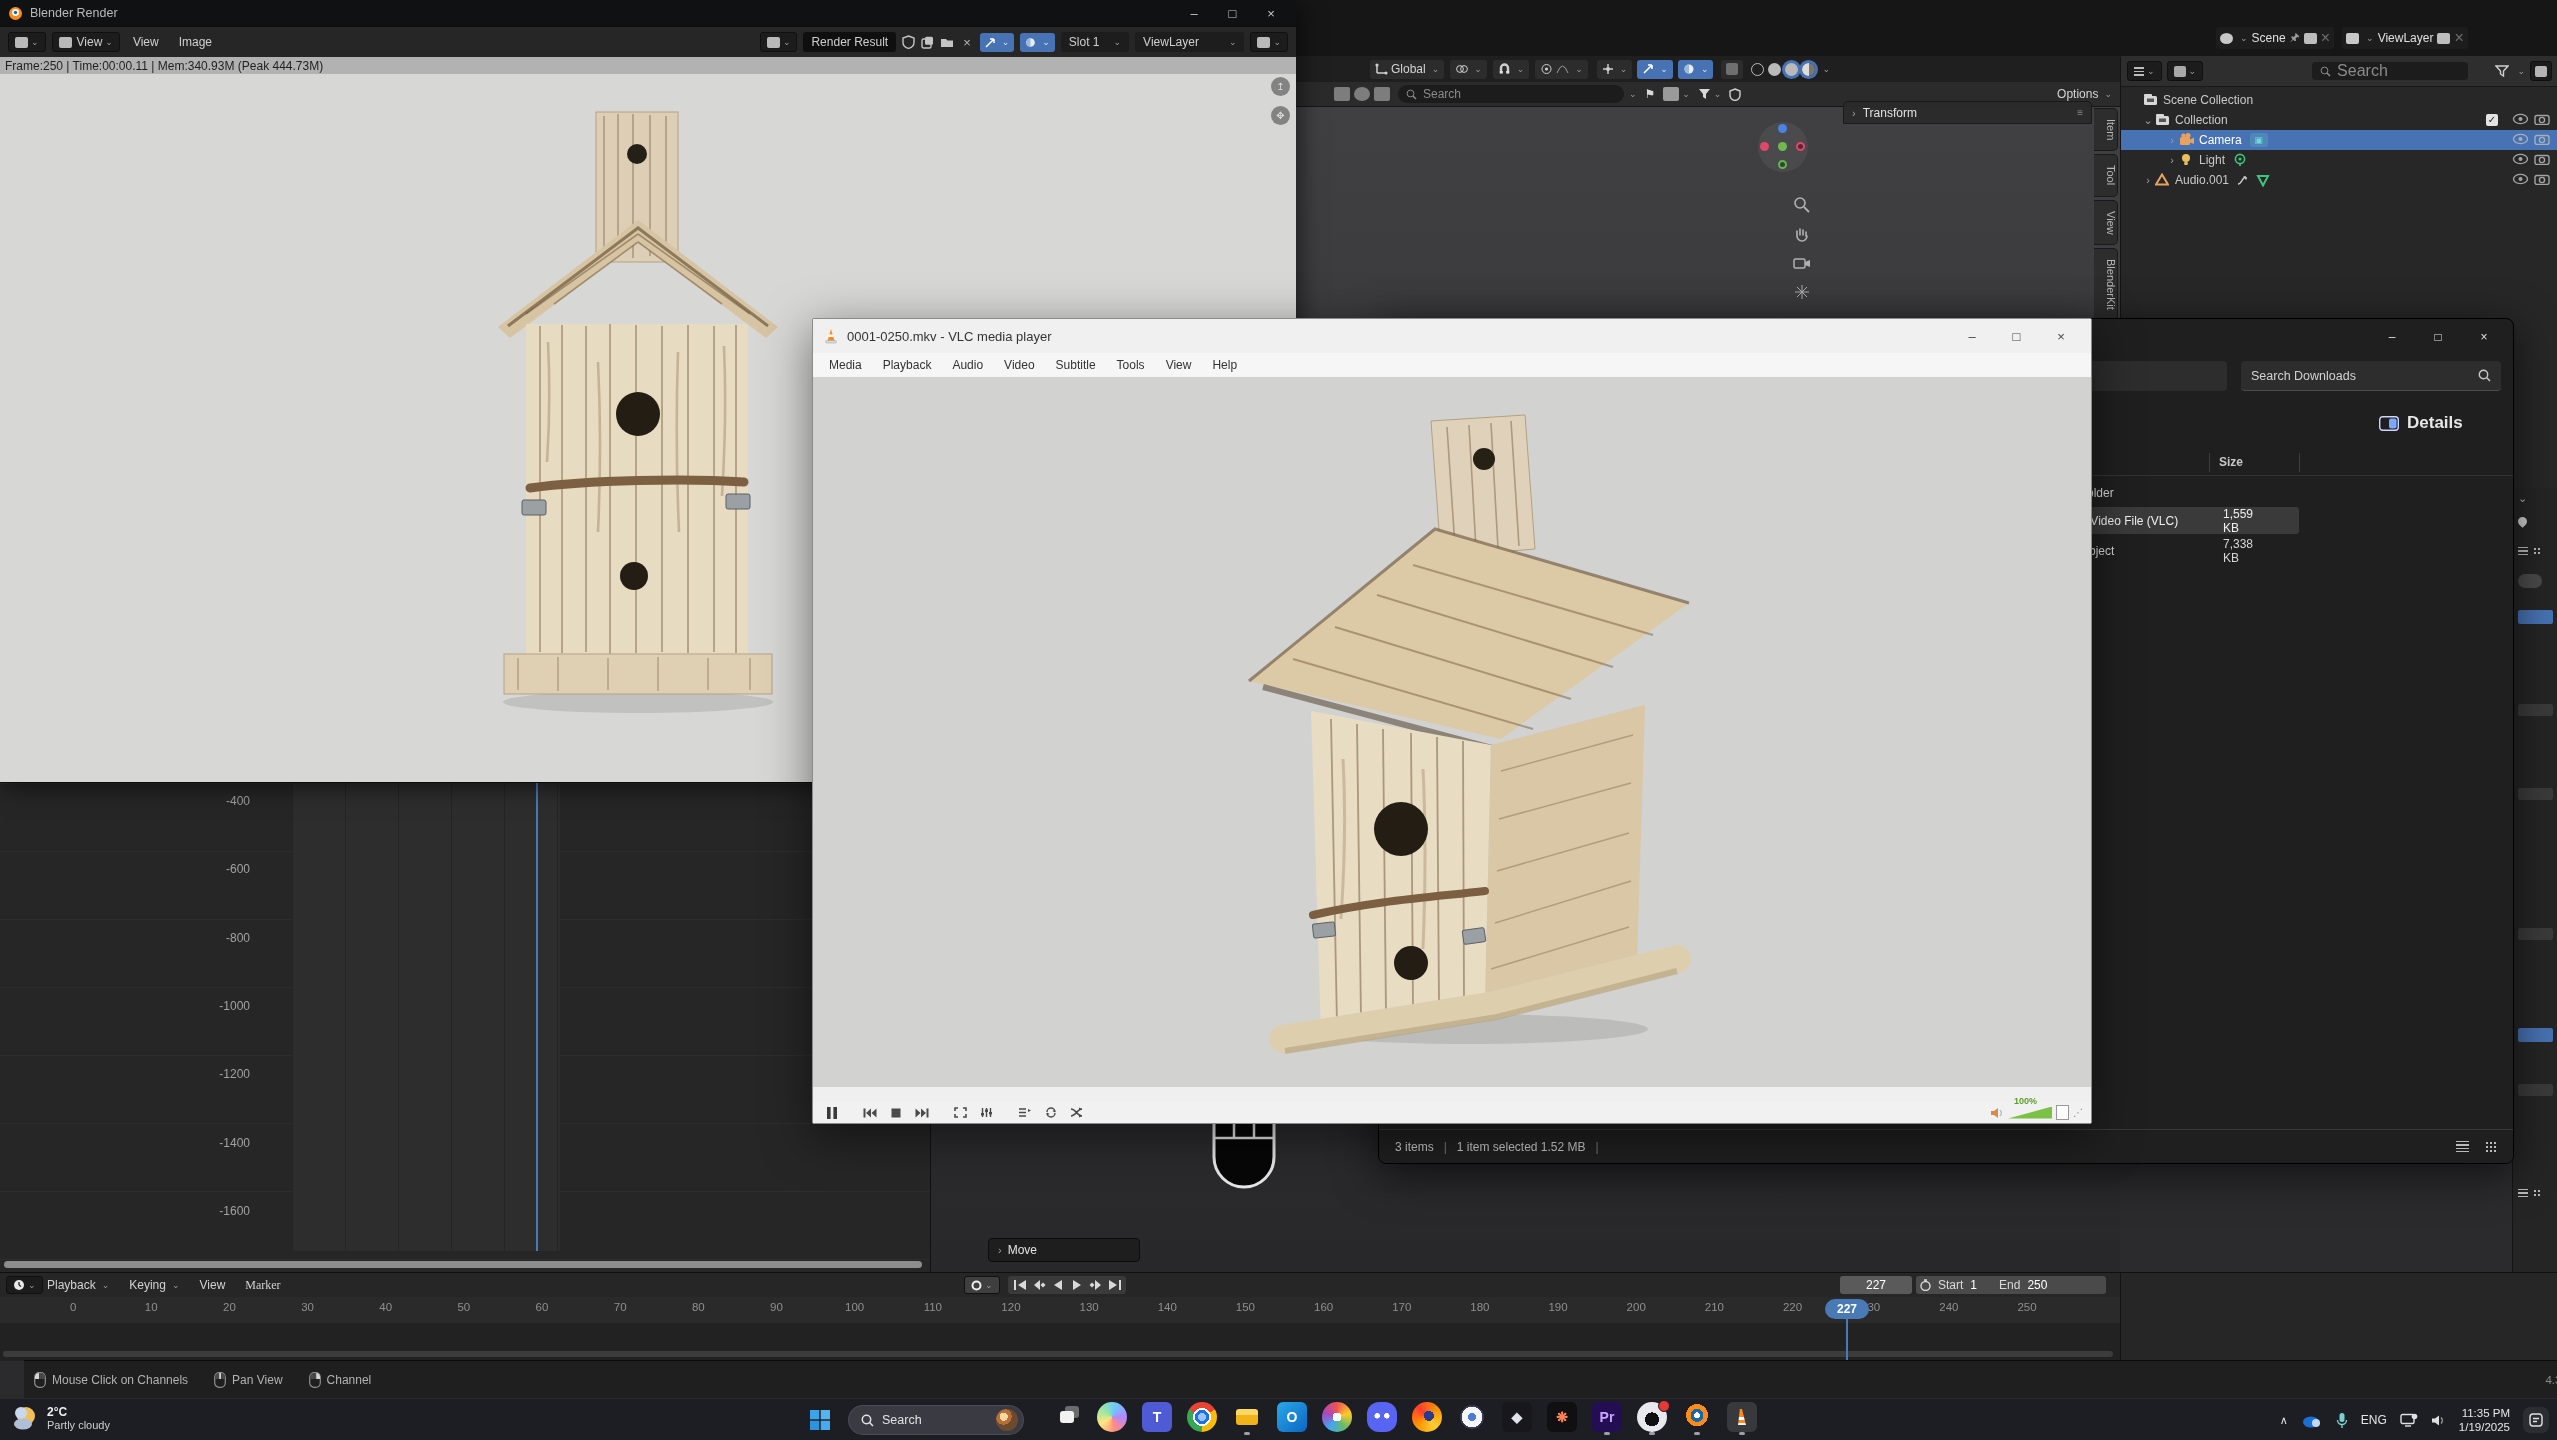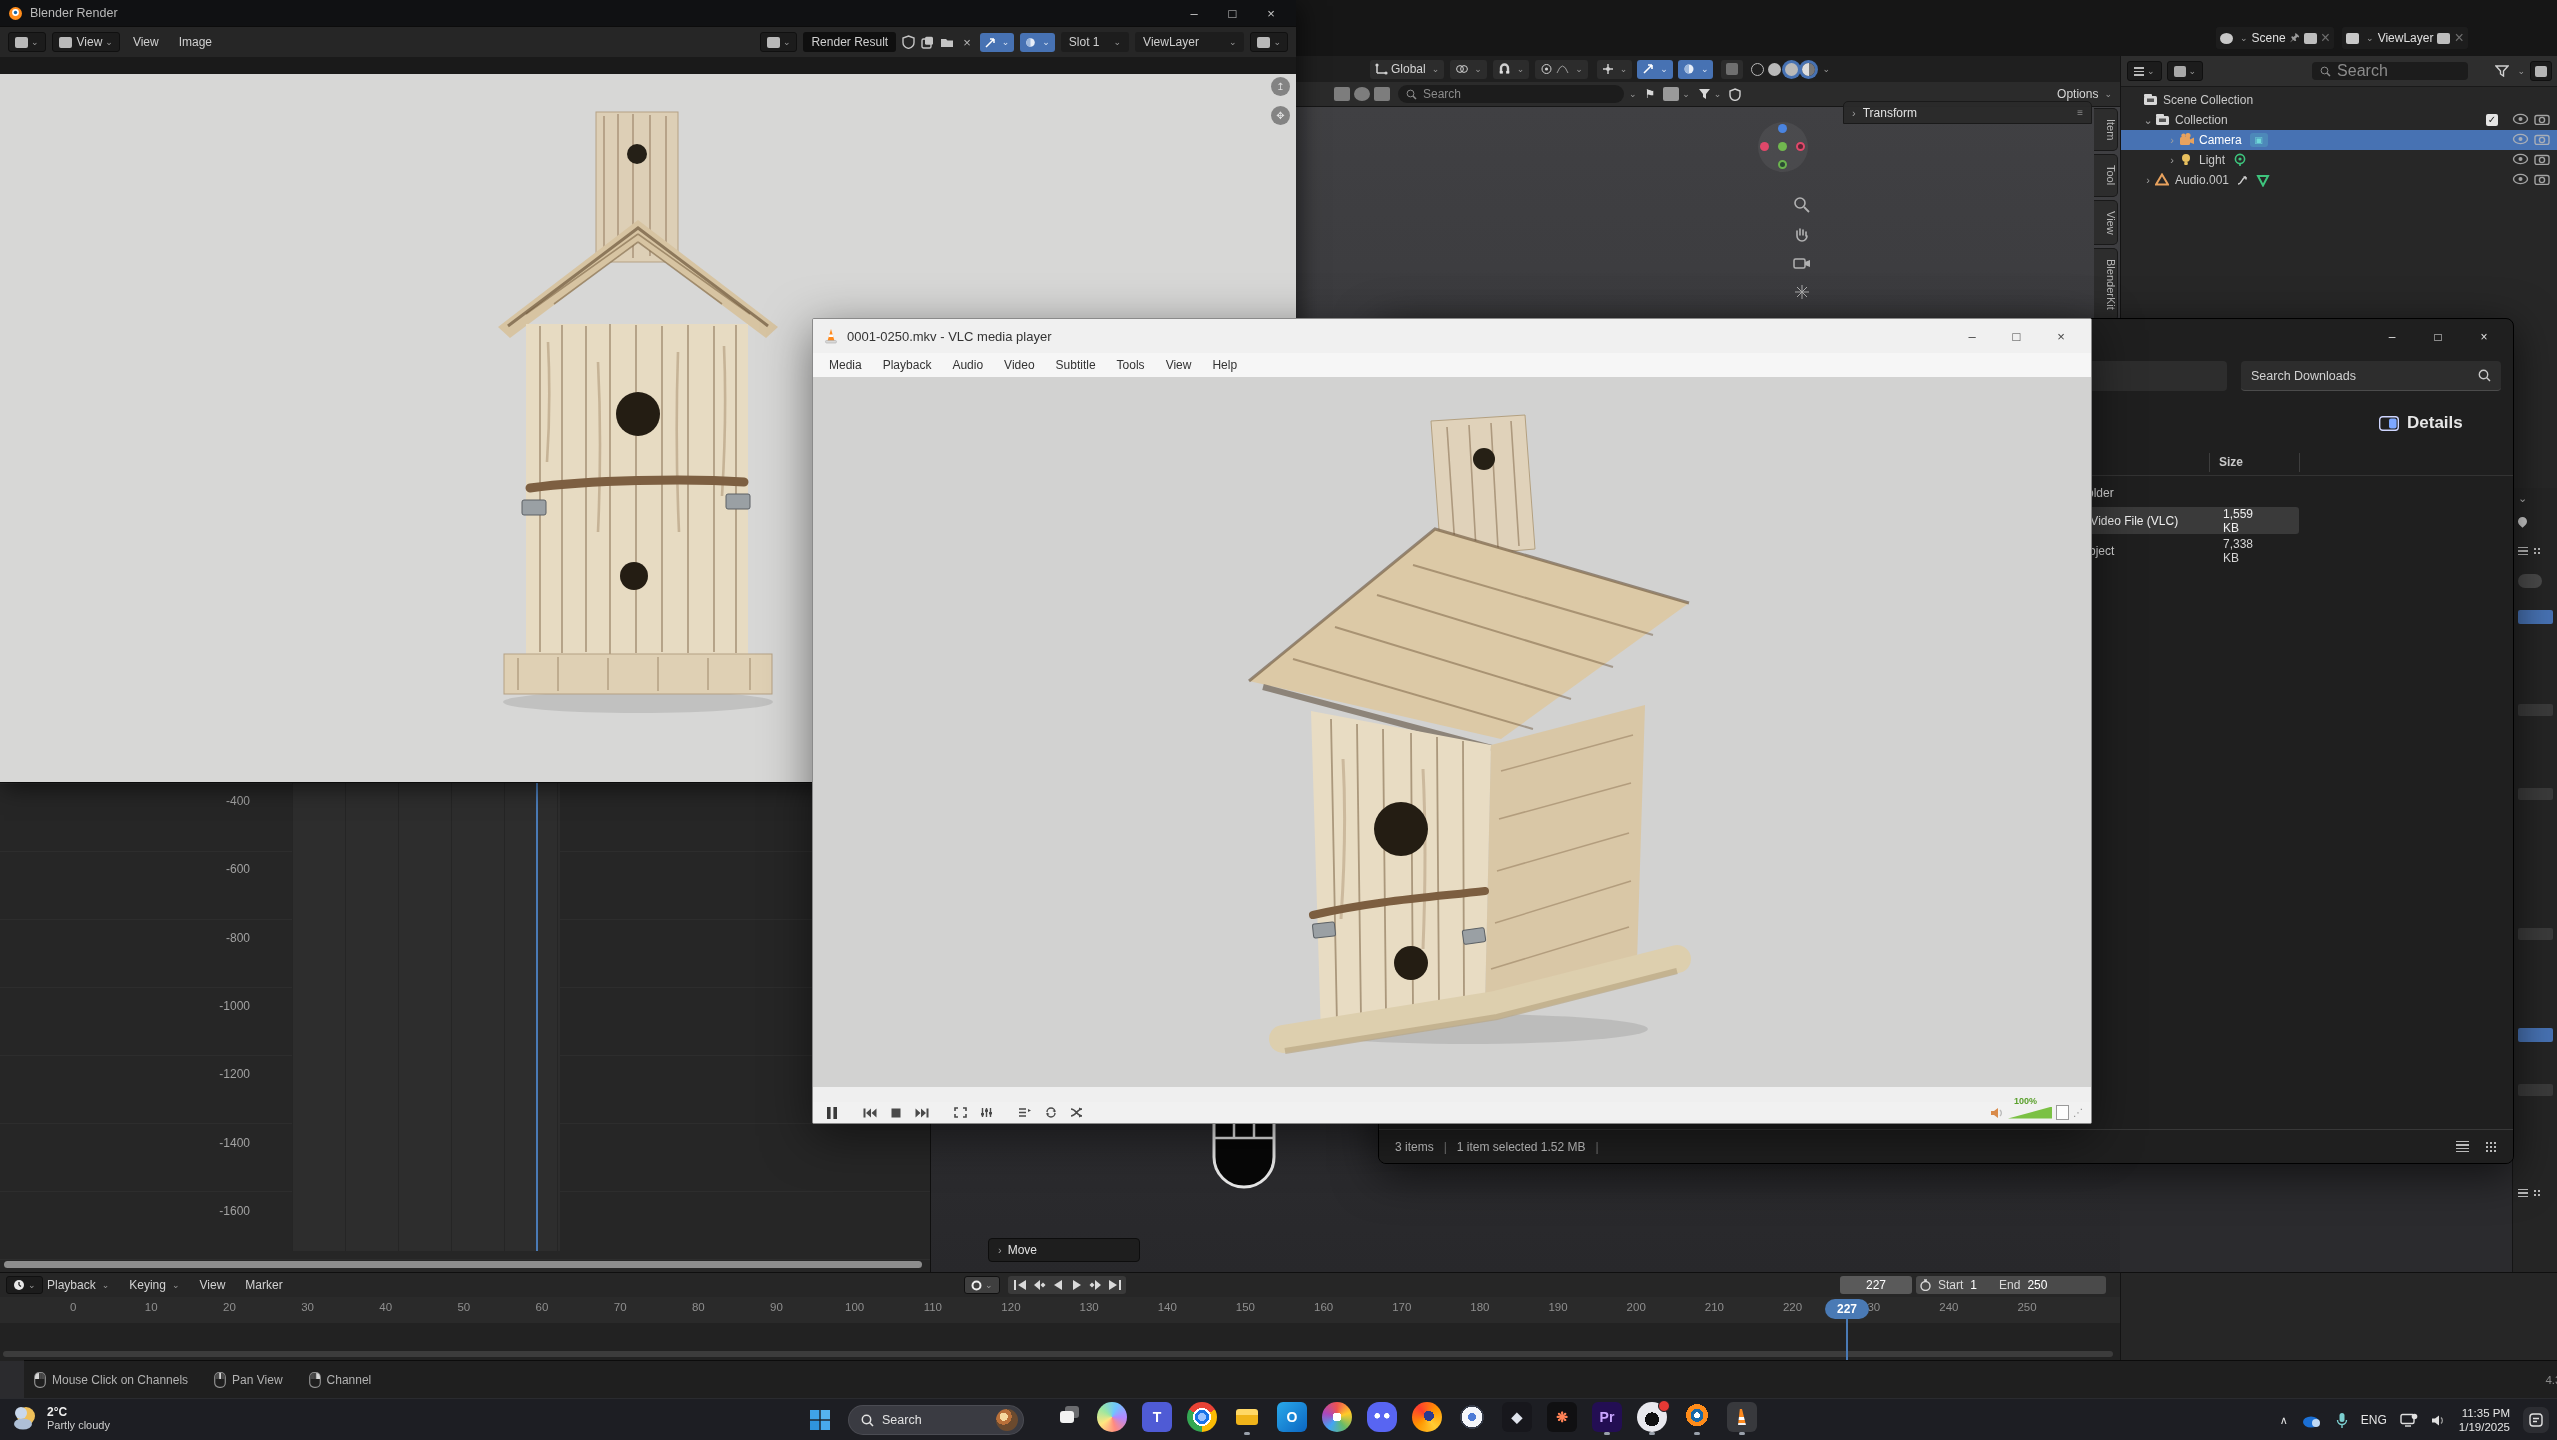--- a/index.html
+++ b/index.html
@@ -615,21 +615,21 @@
             <span class="caret">⌄</span>
           </span>
           <span class="flex" style="padding:0 10px;gap:3px;">
             <span>Keying</span>
             <span class="caret">⌄</span>
           </span>
           <span class="flex" style="padding:0 10px;gap:3px;">
             <span>View</span>
 
           </span>
-          <span class="flex" style="padding:0 10px;gap:3px;">
+          <span class="flex" style="padding:0 10px;gap:3px;font-family:Liberation Serif, serif;">
             <span>Marker</span>
 
           </span>
         </span>
       <span class="tl-menu bbtn" style="left:964px;top:3px;height:18px;background:#3f3f3f;">
         <svg width="11" height="11">
             <circle cx="5.5" cy="5.5" r="4" fill="none" stroke="#efefef" stroke-width="2"></circle>
           </svg>
         <span class="caret">⌄</span>
       </span>
@@ -819,20 +819,23 @@
       </span>
       <span class="bfield">
         <span>ViewLayer</span>
           <span class="caret" style="margin-left:30px;">⌄</span>
       </span>
       <span class="bbtn">
         <span class="icon-sq" style="width:13px;height:11px;background:#b9b9b9;"></span>
         <span class="caret">⌄</span>
       </span>
     </div>
+    <div id="render-stats">
+      <span>Frame:250 | Time:00:00.11 | Mem:340.93M (Peak 444.73M)</span>
+    </div>
     <div id="render-img">
       <svg width="320" height="620" style="position:absolute;left:478px;top:28px;">
         <ellipse cx="160" cy="600" rx="135" ry="11" fill="rgba(0,0,0,0.10)"></ellipse>
 
         <rect x="118" y="10" width="82" height="150" fill="#ddcfb6" stroke="#b5a184" stroke-width="1"></rect>
         <path d="M126,14 V152 M140,12 V155 M155,12 V156 M172,13 V154 M188,14 V150" stroke="#7a5f41" stroke-width="1.4" fill="none" opacity="0.55"></path>
         <circle cx="159" cy="52" r="10" fill="#252017"></circle>
 
         <path d="M20,225 L160,118 L300,225 L288,236 L160,140 L32,236 Z" fill="#d7c4a2"></path>
         <path d="M30,224 L160,126 L290,224" stroke="#5c462c" stroke-width="3" fill="none" opacity="0.6"></path>

